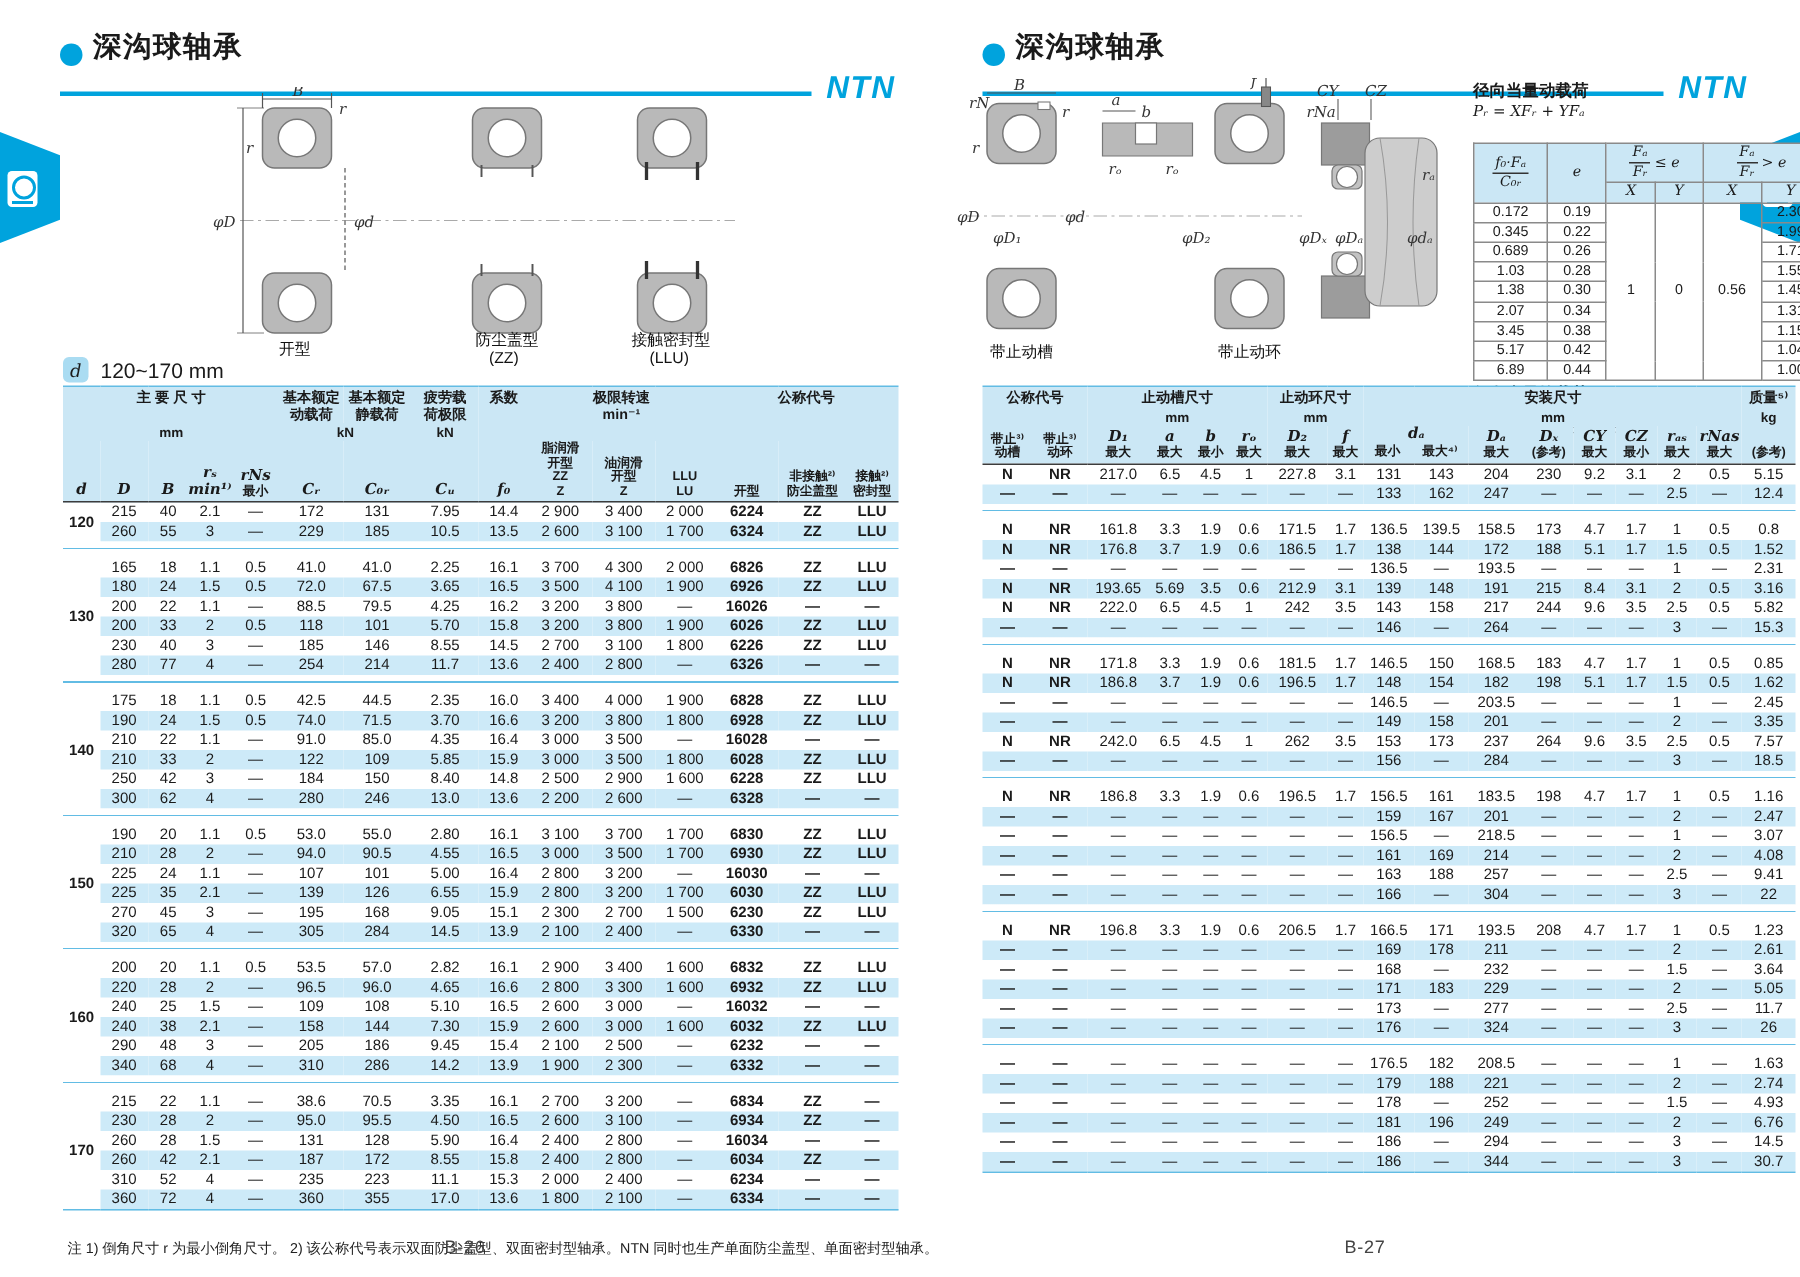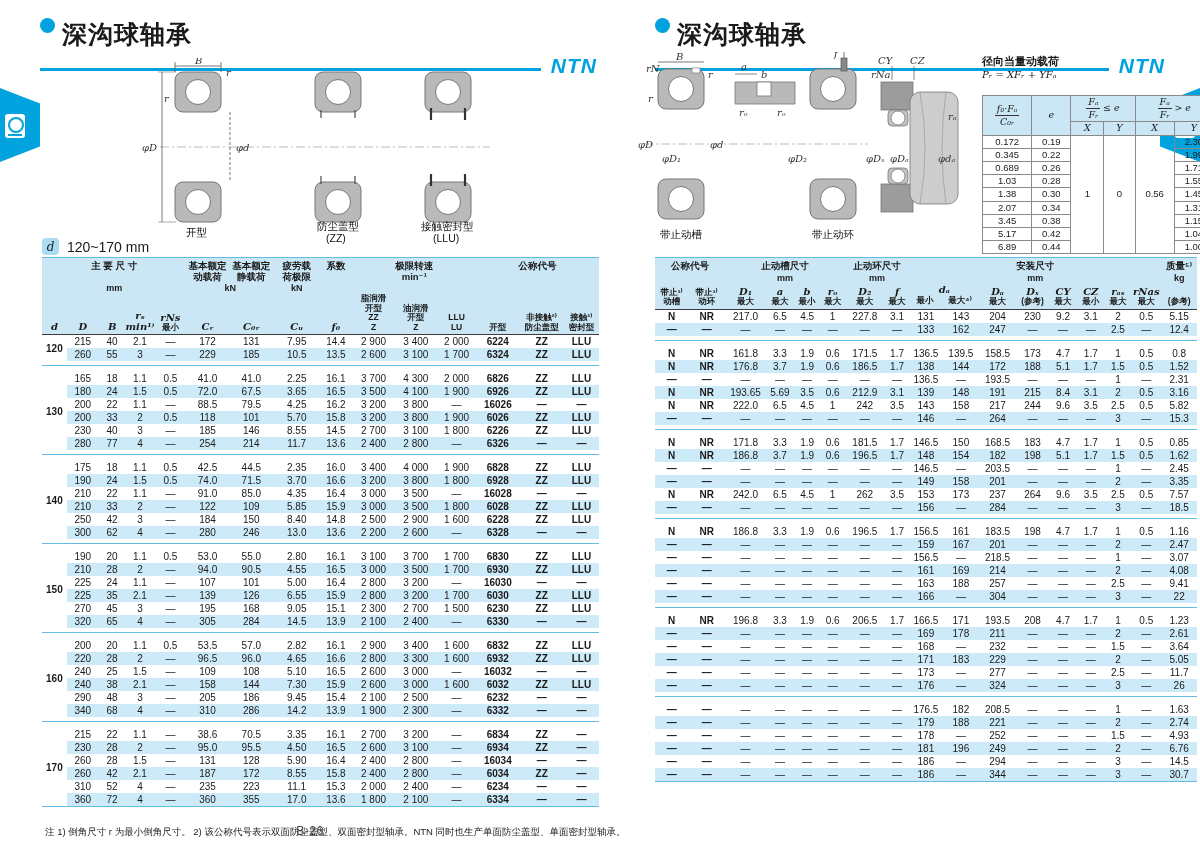--- a/index.html
+++ b/index.html
@@ -6,21 +6,21 @@
   body{width:1200px;height:851px;background:#ffffff;position:relative;overflow:hidden;
        font-family:"Liberation Sans","DejaVu Sans",sans-serif;color:#1a1a1a;}
   .page{position:absolute;top:0;height:851px;}
   #pgL{left:0;width:620px;}
   #pgR{left:620px;width:580px;}
 
   
   .hdr{position:absolute;top:18px;}
   #pgL .hdr{left:40px;width:557px;}
   #pgR .hdr{left:35px;width:510px;}
-  .title-row{display:flex;align-items:flex-start;gap:7px;font-size:25px;font-weight:bold;letter-spacing:1px;}
+  .title-row{display:flex;align-items:flex-end;gap:7px;font-size:19px;font-weight:bold;letter-spacing:1px;}
   .bullet{width:15px;height:15px;border-radius:50%;background:var(--cy);flex:0 0 auto;}
   .rule-row{display:flex;align-items:flex-end;margin-top:3px;}
   .rule{flex:1;border-bottom:3px solid var(--cy);}
   .ntn{font-size:21px;font-weight:bold;font-style:italic;color:var(--cy);letter-spacing:1px;
        margin-left:10px;line-height:0.8;transform:translateY(4px);}
 
   :root{--cy:#00a3dd;--stripe:#cdeaf8;--hdr:#cbe7f5;--gapline:#62bce4;}
 
   
   .tab{position:absolute;top:88px;width:40px;height:74px;background:var(--cy);}
@@ -1710,13 +1710,14 @@
             <td>—</td>
             <td>—</td>
             <td>3</td>
             <td>—</td>
             <td>30.7</td>
           </tr>
         </tbody>
       </table>
     </div>
 
+  <div class="pageno">B-27</div>
 </div>
 
 </body></html>

